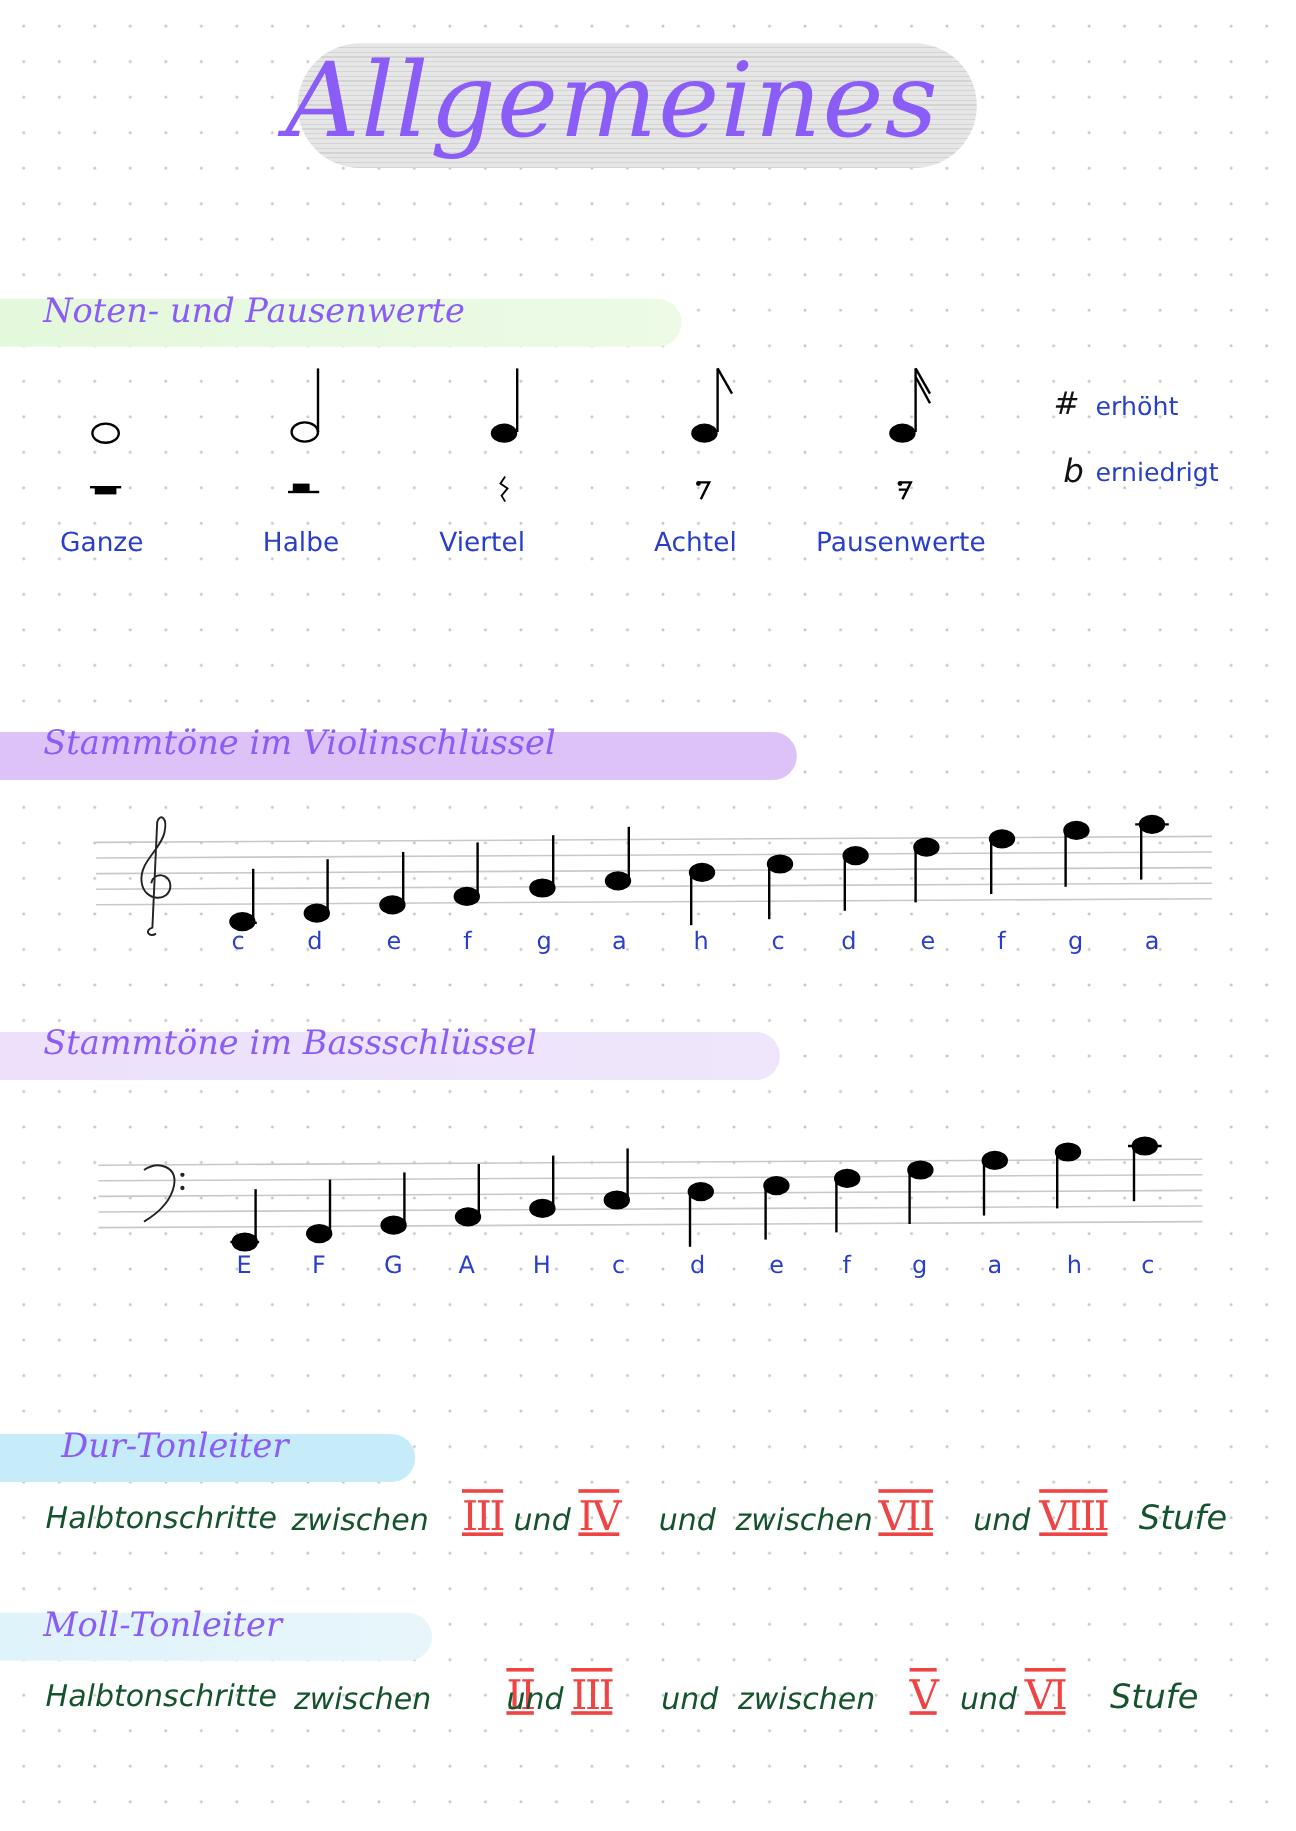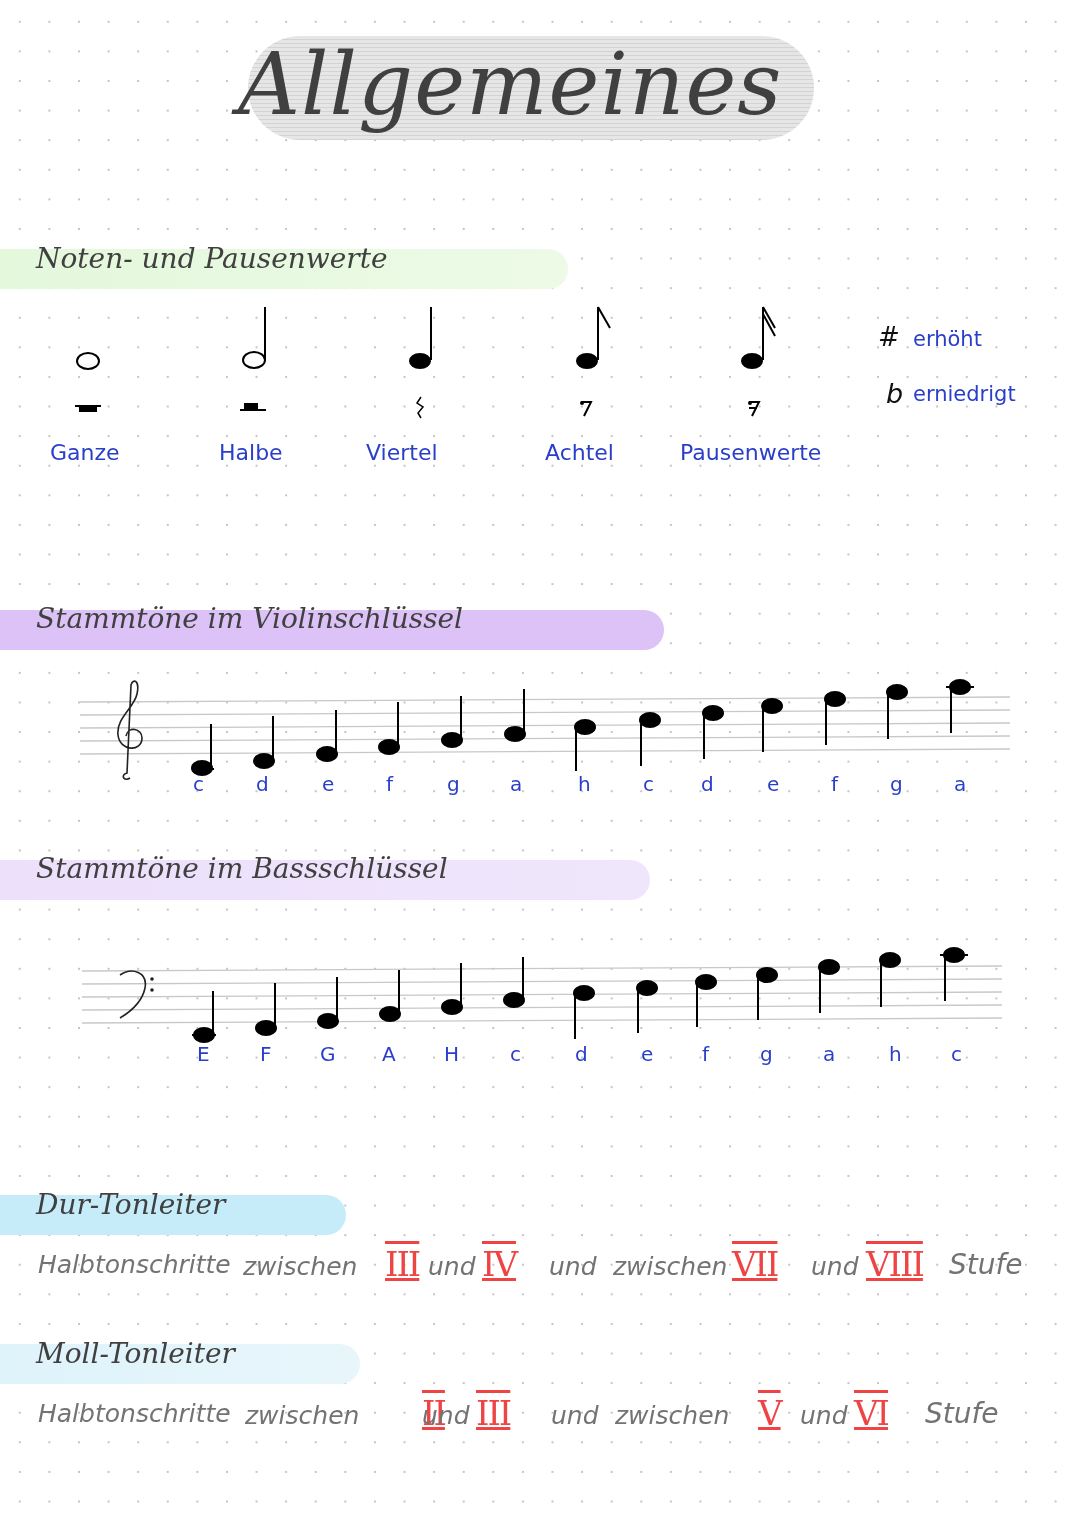--- a/index.html
+++ b/index.html
@@ -5,32 +5,32 @@
   html,body{margin:0;padding:0;}
   body{
     width:1080px;height:1526px;position:relative;overflow:hidden;
     background-color:#ffffff;
     background-image:radial-gradient(circle, #c4c4c4 1.1px, transparent 1.4px);
     background-size:29.6px 29.6px;
     background-position:5px 7px;
     font-family:"DejaVu Sans", sans-serif;
   }
   .abs{position:absolute;}
-  .script{font-family:"DejaVu Serif", serif;font-style:italic;color:#404040;white-space:nowrap;}
+  .script{font-family:"DejaVu Serif", serif;font-style:italic;color:#8b5cf6;white-space:nowrap;}
   .blue{color:#2a3fc9;font-family:"DejaVu Sans", sans-serif;white-space:nowrap;}
   .title-pill{
     left:248px;top:36px;width:566px;height:104px;border-radius:52px;
     background:repeating-linear-gradient(to bottom,#e6e6e6 0px,#e6e6e6 3px,#d3d3d3 3px,#d3d3d3 4px);
   }
   .page-title{left:238px;top:34px;font-size:86px;letter-spacing:1px;}
   .hl{height:40px;border-radius:0 22px 22px 0;left:0;}
   .h2{font-size:28px;}
   .label{font-size:22px;}
   .roman{font-family:"DejaVu Serif", serif;color:#ef4444;font-size:34px;letter-spacing:-2px;text-decoration:overline underline;}
-  .hand{font-family:"DejaVu Sans", sans-serif;color:#737373;font-size:25px;font-style:italic;}
+  .hand{font-family:"DejaVu Sans", sans-serif;color:#14532d;font-size:25px;font-style:italic;}
   svg{position:absolute;overflow:visible;}
 </style>
 </head>
 <body>
 
 <div class="abs title-pill"></div>
 <div class="abs script page-title">Allgemeines</div>
 
 <div class="abs hl" style="top:249px;width:568px;background:linear-gradient(to right,#e4f8dc,#ecfae6);"></div>
 <div class="abs script h2" style="left:36px;top:242px;">Noten- und Pausenwerte</div>
@@ -215,21 +215,21 @@
   <span class="abs" style="left:575px;">d</span>
   <span class="abs" style="left:641px;">e</span>
   <span class="abs" style="left:702px;">f</span>
   <span class="abs" style="left:760px;">g</span>
   <span class="abs" style="left:823px;">a</span>
   <span class="abs" style="left:889px;">h</span>
   <span class="abs" style="left:951px;">c</span>
 </div>
 
 <div class="abs hl" style="top:1195px;width:346px;height:40px;background:#c6ecfa;"></div>
-<div class="abs script h2" style="left:36px;top:1188px;">Dur-Tonleiter</div>
+<div class="abs script h2" style="left:51px;top:1188px;">Dur-Tonleiter</div>
 
 <div class="abs hand" style="left:38px;top:1250px;">Halbtonschritte</div>
 <div class="abs hand" style="left:243px;top:1252px;">zwischen</div>
 <div class="abs roman" style="left:385px;top:1244px;">III</div>
 <div class="abs hand" style="left:428px;top:1252px;">und</div>
 <div class="abs roman" style="left:482px;top:1244px;">IV</div>
 <div class="abs hand" style="left:549px;top:1252px;">und</div>
 <div class="abs hand" style="left:613px;top:1252px;">zwischen</div>
 <div class="abs roman" style="left:732px;top:1244px;">VII</div>
 <div class="abs hand" style="left:811px;top:1252px;">und</div>

